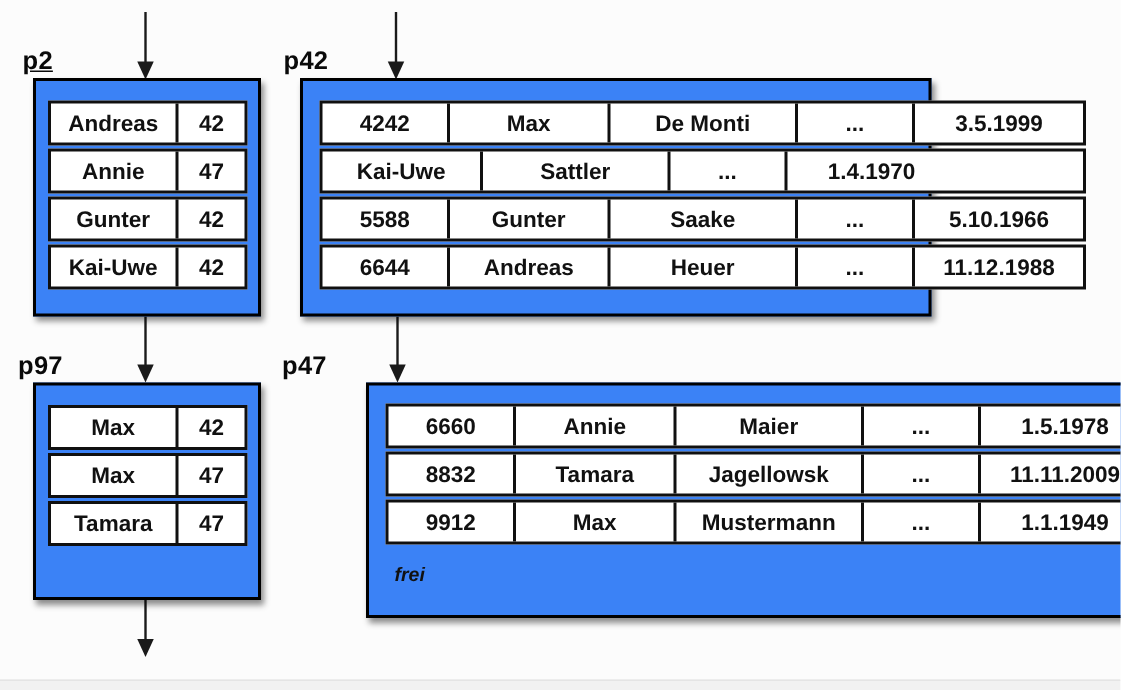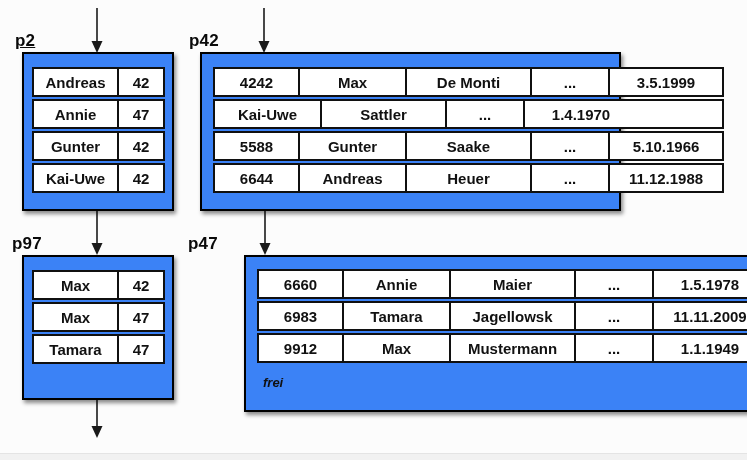--- a/index.html
+++ b/index.html
@@ -210,21 +210,21 @@
   <div class="page-box" style="left:200px;top:255px;width:527px;height:157px;margin-left:44px;">
     <div class="rec-table" style="left:11px;top:12px;">
       <div class="rec-row">
         <div class="cell c-id">6660</div>
         <div class="cell c-fn">Annie</div>
         <div class="cell c-ln">Maier</div>
         <div class="cell c-more">...</div>
         <div class="cell c-date">1.5.1978</div>
       </div>
       <div class="rec-row">
-        <div class="cell c-id">6983</div>
+        <div class="cell c-id">8832</div>
         <div class="cell c-fn">Tamara</div>
         <div class="cell c-ln">Jagellowsk</div>
         <div class="cell c-more">...</div>
         <div class="cell c-date">11.11.2009</div>
       </div>
       <div class="rec-row">
         <div class="cell c-id">9912</div>
         <div class="cell c-fn">Max</div>
         <div class="cell c-ln">Mustermann</div>
         <div class="cell c-more">...</div>

